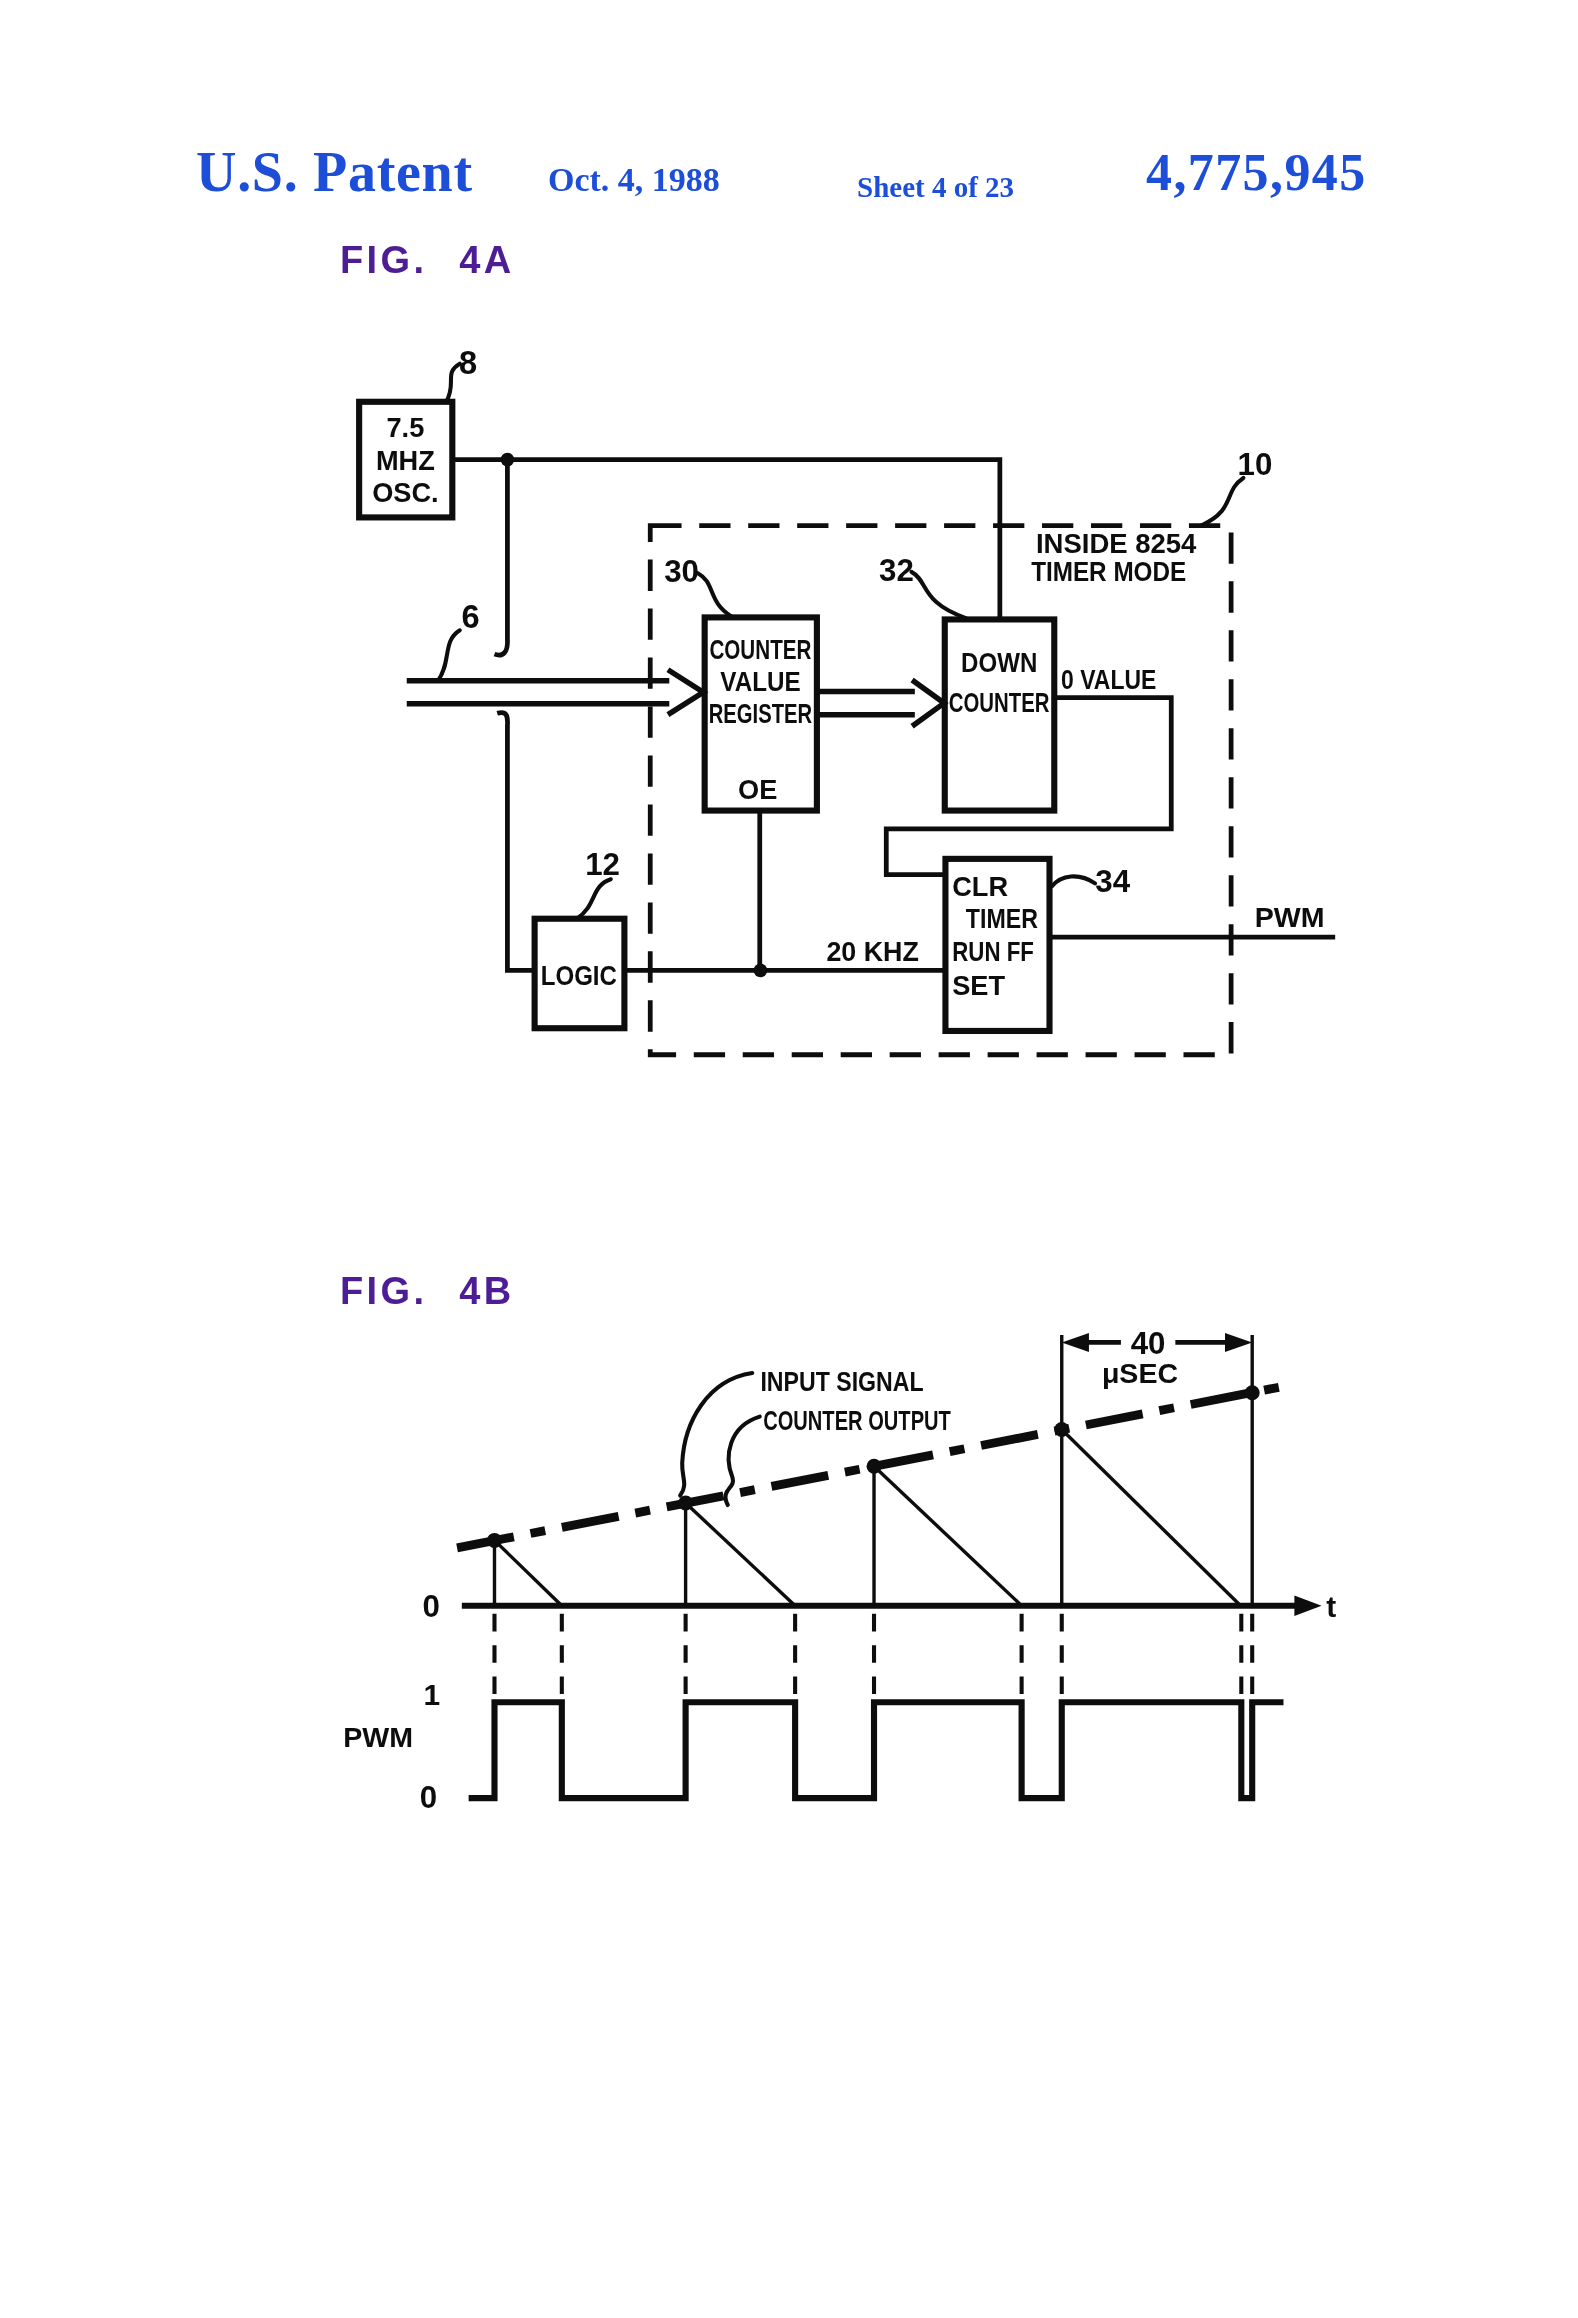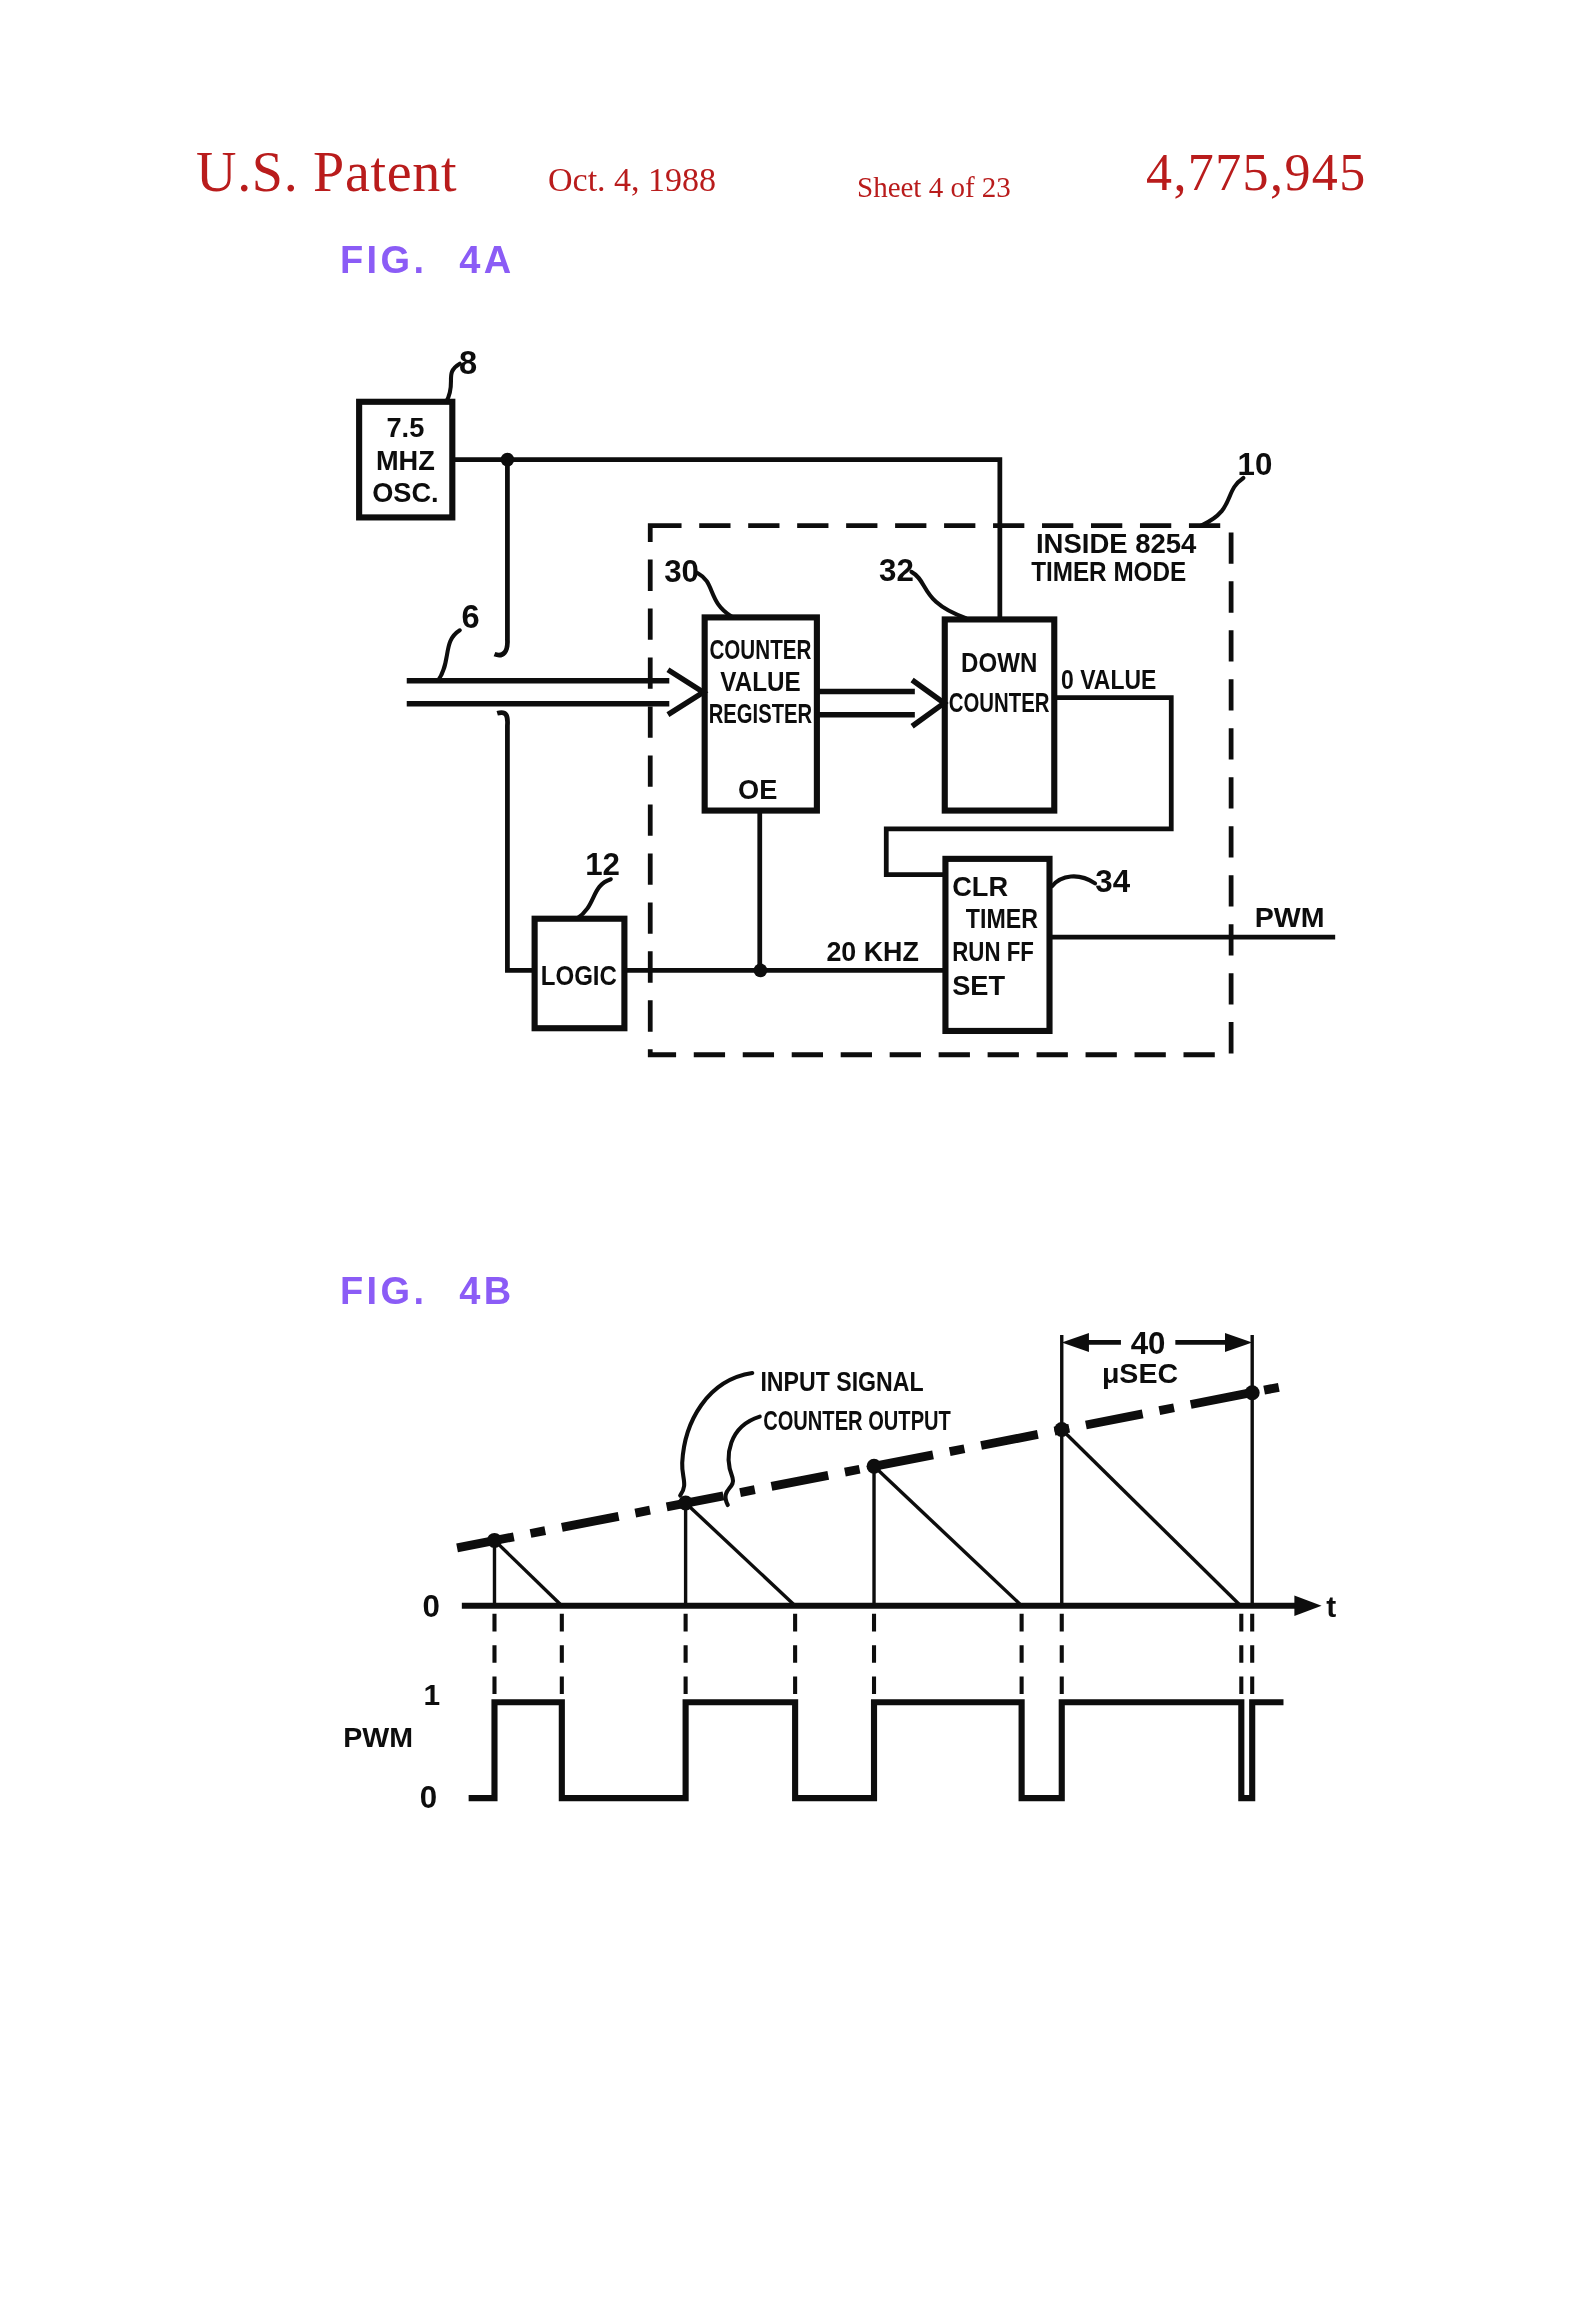--- a/index.html
+++ b/index.html
@@ -1,26 +1,26 @@
 <!DOCTYPE html>
 <html style="font-size:11px"><head>
 <meta charset="utf-8">
 <style>
   html,body{margin:0;padding:0;}
   body{
     width:1578px;height:2319px;position:relative;background:#ffffff;
     font-family:"Liberation Sans", sans-serif;color:#0d0d0d;overflow:hidden;
   }
-  .hdr{position:absolute;font-family:"Liberation Serif", serif;font-weight:normal;white-space:nowrap;color:#b91c1c;text-align:right;}
+  .hdr{position:absolute;font-family:"Liberation Serif", serif;font-weight:bold;white-space:nowrap;color:#1d4ed8;text-align:right;}
   #hdr-patent{left:196px;top:140px;font-size:56px;letter-spacing:0.7px;}
   #hdr-date{left:516px;top:161px;font-size:34px;margin-left:32px;}
   #hdr-sheet{left:857px;top:171px;font-size:29px;}
   #hdr-number{left:1146px;top:143px;font-size:52px;letter-spacing:1.4px;}
   .figlab{position:absolute;font-family:"Liberation Sans", sans-serif;font-weight:bold;
-          font-size:38px;letter-spacing:3.4px;word-spacing:17.7px;color:#8b5cf6;white-space:pre;}
+          font-size:38px;letter-spacing:3.4px;word-spacing:17.7px;color:#4c1d95;white-space:pre;}
   #fig4a-label{left:340px;top:239px;}
   #fig4b-label{left:340px;top:1270px;text-align:right;}
   svg{position:absolute;left:0;top:0;}
   .ln{stroke:#0d0d0d;stroke-width:7;fill:none;}
   .ln8{stroke:#0d0d0d;stroke-width:8;fill:none;}
   .box{stroke:#0d0d0d;stroke-width:9;fill:none;}
   .dashedbox{stroke:#0d0d0d;stroke-width:7;fill:none;stroke-dasharray:46 26;}
   .lead{stroke:#0d0d0d;stroke-width:6;fill:none;stroke-linecap:round;}
   .dot{fill:#0d0d0d;stroke:none;}
   .tri{fill:#0d0d0d;stroke:none;}

